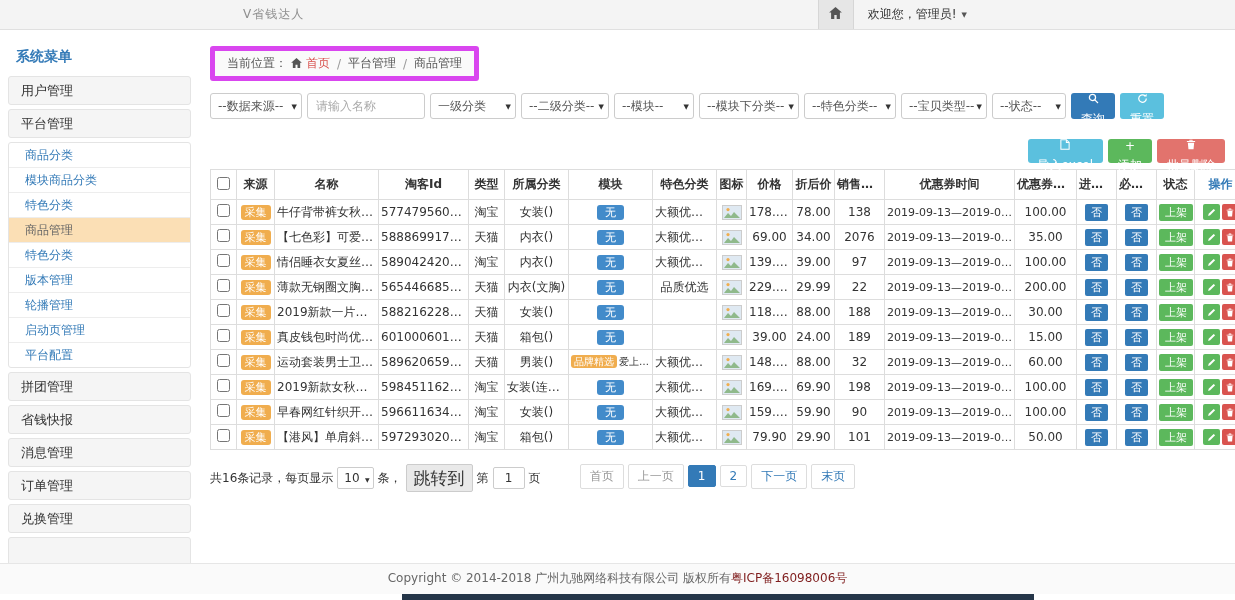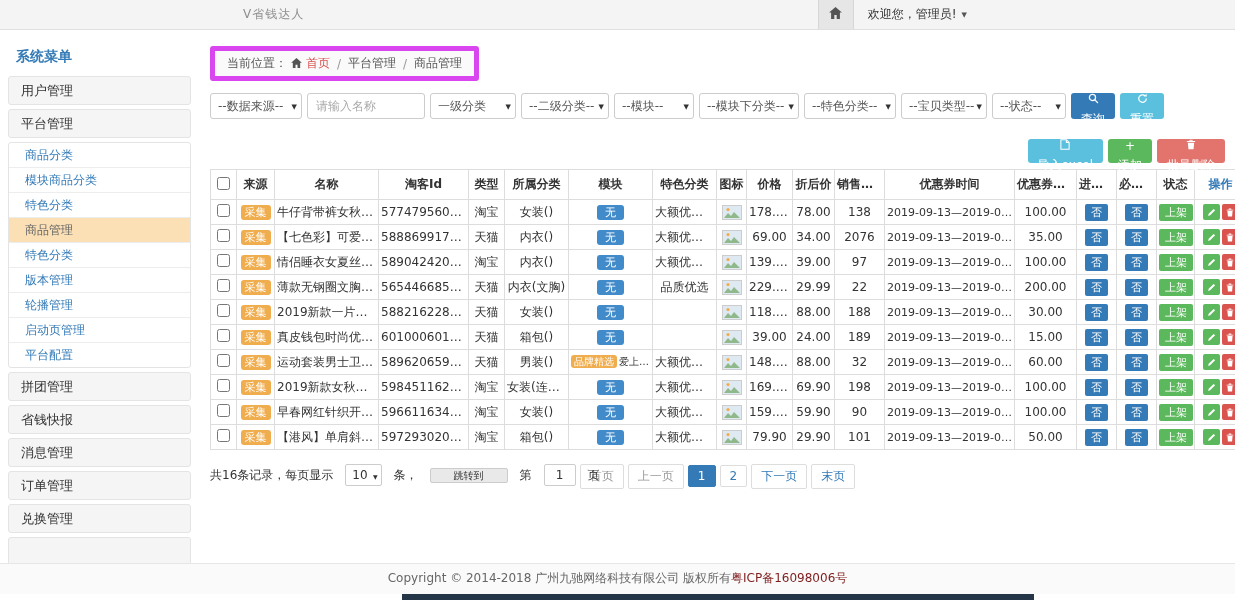--- a/index.html
+++ b/index.html
@@ -56,24 +56,24 @@
   .xs-btn { display:inline-block; border-radius:2px; color:#fff; font-size:11px; padding:1px 6px; cursor:pointer; }
   .xs-blue { background:#337ab7; }
   .xs-green { background:#5cb85c; }
   .op-btn { display:inline-flex; align-items:center; justify-content:center; width:17px; height:16px; border-radius:2px; margin:0 1px; cursor:pointer; vertical-align:middle; }
   .op-edit { background:#5cb85c; }
   .op-del { background:#d9534f; }
   .thumb { display:inline-flex; align-items:center; justify-content:center; width:20px; height:15px; border:1px solid #ccc; background:#f2f2f2; vertical-align:middle; }
 
   
   .pager { position:relative; margin-top:12px; height:28px; }
-  .pager-summary { position:absolute; left:0; top:2px; display:flex; align-items:center; gap:12px; color:#333; }
+  .pager-summary { position:absolute; left:0; top:2px; display:flex; align-items:center; gap:4px; color:#333; }
   .mini-sel { position:relative; border:1px solid #ccc; border-radius:2px; height:22px; display:inline-flex; align-items:center; padding:0 13px 0 6px; cursor:pointer; }
   .mini-sel .sel-caret { right:3px; top:8px; font-size:6px; }
-  .jump-btn { border:1px solid #ccc; background:#e9e9e9; border-radius:2px; height:15px; padding:0 23px; font-size:10px; cursor:pointer; font-family:inherit; color:#333; }
+  .jump-btn { border:1px solid #ccc; background:#e9e9e9; border-radius:2px; height:28px; padding:0 7px; font-size:17px; cursor:pointer; font-family:inherit; color:#333; }
   .jump-input { width:32px; height:22px; border:1px solid #ccc; border-radius:2px; text-align:center; font-size:12px; font-family:inherit; color:#333; }
   .pager-pages { text-align:center; padding-top:2px; }
   .page-btn { display:inline-block; border:1px solid #ddd; background:#fff; color:#337ab7; border-radius:2px; padding:3px 9px; margin:0 2px; cursor:pointer; }
   .page-btn.disabled { color:#999; cursor:default; }
   .page-btn.active { background:#337ab7; border-color:#337ab7; color:#fff; }
 
   
   .footer { position:absolute; left:0; bottom:6px; width:100%; background:#fafafa; border-top:1px solid #e6e6e6; text-align:center; padding:6px 0 7px; color:#666; z-index:5; }
   .footer a { color:#7f1d1d; text-decoration:none; cursor:pointer; }
   .bottom-strip { position:absolute; left:402px; bottom:0; width:632px; height:6px; background:#253649; z-index:6; }

